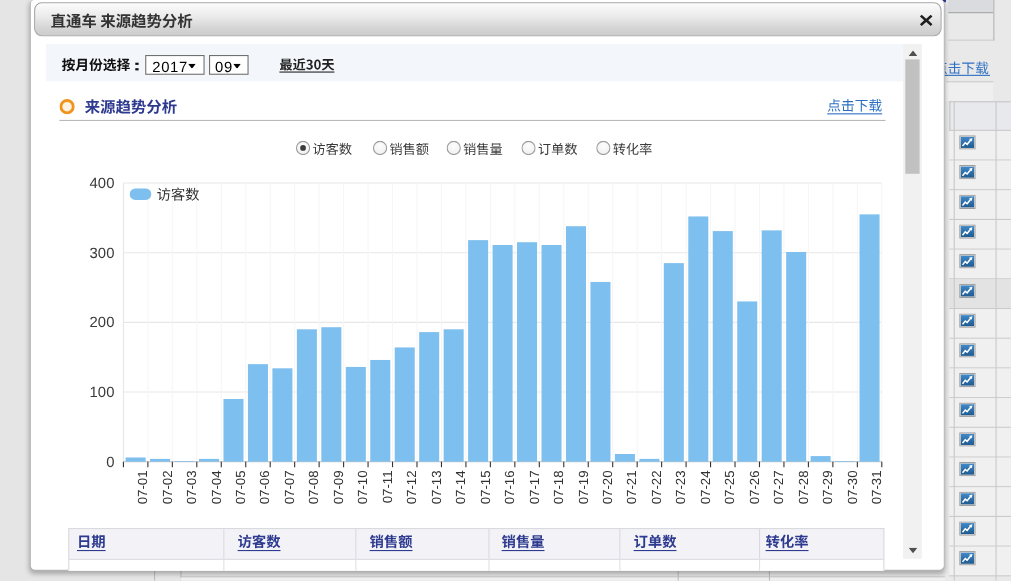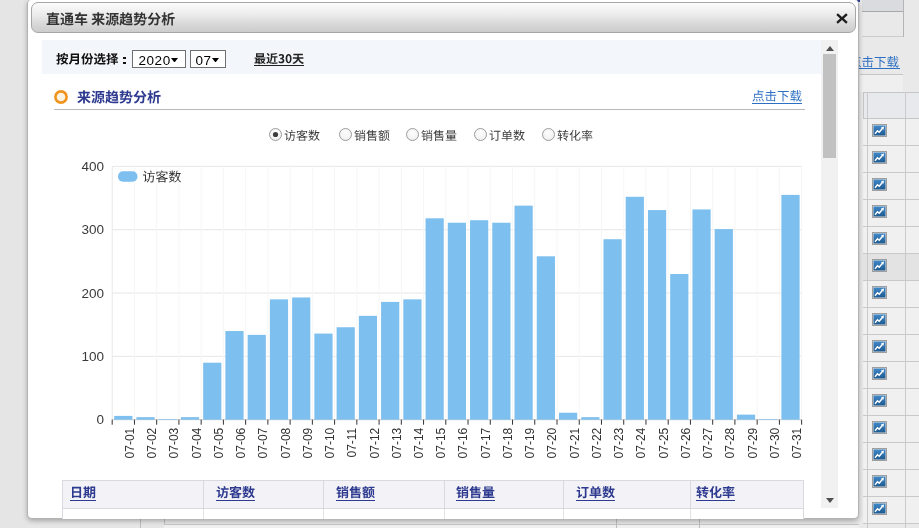--- a/index.html
+++ b/index.html
@@ -103,26 +103,26 @@
     <div class="ab" style="left:589px;top:0;width:1px;height:9px;background:#bdbdbd"></div>
     <div class="ab" style="left:672px;top:0;width:1px;height:9px;background:#bdbdbd"></div>
   </div>
 <div class="ab" style="left:27px;top:0;width:832px;height:519px;background:#fff;border:1px solid #b3b3b3;border-top:0;border-radius:4px 4px 5px 5px;box-shadow:0 2px 5px rgba(0,0,0,0.28)"><div class="ab" style="left:3px;top:2px;width:825px;height:31px;border:1px solid #a6a6a6;border-radius:7px;background:linear-gradient(#fcfcfc,#e9e9e9 45%,#d8d8d8 72%,#cccccc)"></div><svg style="position:absolute;left:18.0px;top:7.8px;" width="133" height="21" viewBox="0 -16.24 133 21">
       <path d="M2.4 -8.7V-0.7H0.6V0.8H13.4V-0.7H11.6V-8.7H7.4L7.5 -9.4H13.1V-10.9H7.8L7.9 -11.8L6.1 -11.9L6 -10.9H0.9V-9.4H5.8L5.7 -8.7ZM4 -5.3H9.9V-4.6H4ZM4 -6.6V-7.3H9.9V-6.6ZM4 -3.4H9.9V-2.7H4ZM4 -0.7V-1.4H9.9V-0.7Z M14.6 -10.4C15.5 -9.7 16.6 -8.6 17.1 -8L18.3 -9.1C17.8 -9.8 16.6 -10.7 15.8 -11.4ZM17.8 -6.5H14.5V-5H16.2V-1.6C15.6 -1.4 15 -0.8 14.3 -0.2L15.4 1.2C16 0.3 16.6 -0.5 17.1 -0.5C17.4 -0.5 17.9 -0.1 18.4 0.3C19.4 0.8 20.5 1 22.3 1C23.8 1 26.1 0.9 27.2 0.8C27.2 0.4 27.5 -0.4 27.6 -0.8C26.2 -0.6 23.8 -0.5 22.3 -0.5C20.8 -0.5 19.5 -0.5 18.6 -1.1C18.3 -1.3 18 -1.5 17.8 -1.6ZM19.2 -11.5V-10.2H24.2C23.8 -9.9 23.4 -9.6 23 -9.4C22.4 -9.7 21.7 -9.9 21.2 -10.1L20.1 -9.2C20.7 -9 21.4 -8.7 22.1 -8.4H19.1V-1.1H20.6V-3.2H22.2V-1.2H23.7V-3.2H25.4V-2.6C25.4 -2.5 25.3 -2.4 25.2 -2.4C25 -2.4 24.5 -2.4 24.1 -2.4C24.3 -2 24.5 -1.5 24.5 -1.1C25.4 -1.1 26 -1.1 26.4 -1.3C26.9 -1.5 27 -1.9 27 -2.6V-8.4H25.1L25.1 -8.4L24.4 -8.8C25.3 -9.4 26.2 -10.1 27 -10.7L26 -11.5L25.6 -11.5ZM25.4 -7.2V-6.4H23.7V-7.2ZM20.6 -5.2H22.2V-4.5H20.6ZM20.6 -6.4V-7.2H22.2V-6.4ZM25.4 -5.2V-4.5H23.7V-5.2Z M30.3 -4.1C30.4 -4.3 31.2 -4.3 31.9 -4.3H34.9V-2.8H28.7V-1.2H34.9V1.3H36.7V-1.2H41.3V-2.8H36.7V-4.3H40.2V-5.9H36.7V-7.8H34.9V-5.9H32.1C32.5 -6.7 33.1 -7.4 33.5 -8.3H41.1V-9.9H34.4C34.6 -10.4 34.9 -11 35.1 -11.5L33.1 -12C32.9 -11.3 32.6 -10.6 32.3 -9.9H29V-8.3H31.5C31.2 -7.6 30.9 -7.2 30.7 -6.9C30.3 -6.3 30.1 -6 29.7 -5.9C29.9 -5.4 30.2 -4.5 30.3 -4.1Z M51.3 -5.8H48.9L50.2 -6.3C50 -7 49.5 -8 49 -8.8H51.3ZM53.1 -5.8V-8.8H55.4C55.2 -8 54.7 -6.9 54.2 -6.2L55.5 -5.8ZM47.5 -8.2C47.9 -7.5 48.4 -6.5 48.6 -5.8H45.9V-4.2H50.3C49.1 -2.7 47.3 -1.4 45.5 -0.6C45.9 -0.3 46.4 0.3 46.7 0.8C48.4 -0.1 50 -1.5 51.3 -3.1V1.2H53.1V-3.1C54.3 -1.5 56 -0.1 57.7 0.8C57.9 0.4 58.5 -0.3 58.8 -0.6C57.1 -1.4 55.3 -2.7 54.1 -4.2H58.5V-5.8H55.8C56.2 -6.4 56.7 -7.4 57.2 -8.3L55.6 -8.8H57.9V-10.4H53.1V-11.9H51.3V-10.4H46.5V-8.8H48.9Z M67.4 -5.4H70.6V-4.6H67.4ZM67.4 -7.3H70.6V-6.5H67.4ZM66.2 -2.8C65.8 -1.9 65.3 -1 64.7 -0.3C65.1 -0.1 65.7 0.3 66 0.5C66.6 -0.2 67.2 -1.4 67.6 -2.4ZM70.1 -2.4C70.6 -1.5 71.1 -0.4 71.4 0.4L73 -0.3C72.7 -1 72.1 -2.1 71.6 -3ZM60.2 -10.6C61 -10.1 62 -9.5 62.5 -9.1L63.5 -10.4C63 -10.8 61.9 -11.4 61.2 -11.8ZM59.6 -6.8C60.3 -6.4 61.3 -5.8 61.9 -5.4L62.9 -6.7C62.3 -7.1 61.2 -7.6 60.5 -8ZM59.7 0.2 61.3 1.1C61.9 -0.3 62.6 -1.9 63.1 -3.4L61.7 -4.4C61.1 -2.7 60.3 -0.9 59.7 0.2ZM65.9 -8.5V-3.4H68.2V-0.4C68.2 -0.2 68.1 -0.2 67.9 -0.2C67.8 -0.2 67.2 -0.2 66.7 -0.2C66.9 0.2 67.1 0.8 67.1 1.2C68 1.3 68.7 1.2 69.1 1C69.6 0.8 69.7 0.4 69.7 -0.3V-3.4H72.2V-8.5H69.5L70.1 -9.4L68.5 -9.7H72.6V-11.2H63.8V-7.3C63.8 -5 63.7 -1.8 62.1 0.4C62.5 0.5 63.2 1 63.5 1.3C65.2 -1.1 65.4 -4.8 65.4 -7.3V-9.7H68.2C68.1 -9.3 67.9 -8.9 67.8 -8.5Z M81.9 -9.3H84L83.2 -7.8H81C81.4 -8.3 81.7 -8.8 81.9 -9.3ZM80.6 -5.4V-4H84.4V-3H80V-1.5H86V-7.8H84.9C85.3 -8.7 85.7 -9.6 86 -10.4L84.9 -10.7L84.7 -10.6H82.6L82.9 -11.4L81.3 -11.7C80.9 -10.5 80.2 -9.1 79.2 -8.1C79.5 -7.9 80.1 -7.4 80.3 -7.1V-6.3H84.4V-5.4ZM74.4 -5.3C74.3 -3 74.2 -0.9 73.4 0.4C73.8 0.6 74.4 1.1 74.6 1.3C75.1 0.6 75.4 -0.2 75.5 -1.2C76.8 0.6 78.7 0.9 81.3 0.9H86.3C86.4 0.4 86.6 -0.3 86.9 -0.7C85.7 -0.6 82.3 -0.6 81.3 -0.6C80.1 -0.6 79 -0.7 78.1 -1V-3.1H79.8V-4.6H78.1V-6H79.9V-7.5H77.8V-8.7H79.5V-10.2H77.8V-11.9H76.3V-10.2H74.3V-8.7H76.3V-7.5H73.8V-6H76.5V-2.1C76.2 -2.5 76 -2.8 75.8 -3.3C75.8 -3.9 75.9 -4.5 75.9 -5.2Z M92.8 -4.9 92.6 -4.1H88.3V-2.6H92.1C91.5 -1.5 90.3 -0.7 87.7 -0.2C88 0.2 88.4 0.9 88.6 1.3C92 0.5 93.3 -0.8 94 -2.6H97.6C97.5 -1.3 97.3 -0.6 97 -0.4C96.9 -0.3 96.7 -0.3 96.4 -0.3C96 -0.3 95.1 -0.3 94.3 -0.4C94.6 0.1 94.8 0.7 94.8 1.2C95.7 1.2 96.5 1.2 97 1.2C97.6 1.1 98 1 98.4 0.6C98.9 0.2 99.2 -0.9 99.4 -3.4C99.4 -3.6 99.4 -4.1 99.4 -4.1H94.4L94.5 -4.9H93.9C94.5 -5.2 95 -5.7 95.4 -6.2C95.9 -5.9 96.4 -5.5 96.7 -5.2L97.6 -6.5C97.2 -6.8 96.6 -7.2 96 -7.6C96.2 -8.1 96.3 -8.6 96.4 -9.3H97.6C97.6 -6.6 97.7 -4.8 99.2 -4.8C100.2 -4.8 100.7 -5.2 100.8 -6.8C100.4 -6.9 99.9 -7.1 99.6 -7.4C99.6 -6.6 99.5 -6.2 99.3 -6.2C99 -6.2 99 -7.9 99.1 -10.7L97.6 -10.6H96.5L96.5 -11.9H95L94.9 -10.6H93.3V-9.3H94.8C94.8 -8.9 94.7 -8.7 94.7 -8.4L93.8 -8.8L93 -7.7L93 -8.7L91.3 -8.5V-9.2H92.9V-10.7H91.3V-11.9H89.8V-10.7H88V-9.2H89.8V-8.3L87.7 -8L88 -6.5L89.8 -6.8V-6.2C89.8 -6 89.8 -6 89.6 -6C89.4 -6 88.8 -6 88.2 -6C88.4 -5.6 88.6 -5 88.7 -4.6C89.6 -4.6 90.3 -4.6 90.7 -4.8C91.2 -5.1 91.3 -5.4 91.3 -6.2V-7L93 -7.3L93 -7.7L94.1 -7.1C93.7 -6.6 93.2 -6.2 92.6 -5.9C92.8 -5.6 93.2 -5.2 93.4 -4.9Z M110.8 -11.7 109.2 -11.1C110 -9.6 111 -8.1 112.1 -6.7H104.6C105.7 -8 106.6 -9.6 107.3 -11.2L105.5 -11.7C104.7 -9.6 103.3 -7.6 101.6 -6.5C102 -6.2 102.7 -5.5 103.1 -5.1C103.3 -5.4 103.6 -5.6 103.9 -5.9V-5.1H106.2C105.9 -3.1 105.1 -1.2 102 -0.2C102.4 0.2 102.8 0.9 103 1.3C106.7 -0 107.6 -2.4 107.9 -5.1H110.9C110.8 -2.2 110.6 -1 110.3 -0.7C110.2 -0.6 110 -0.5 109.8 -0.5C109.4 -0.5 108.7 -0.5 107.9 -0.6C108.2 -0.1 108.4 0.6 108.5 1.1C109.3 1.1 110.1 1.1 110.6 1.1C111.1 1 111.5 0.8 111.9 0.4C112.3 -0.2 112.5 -1.8 112.7 -6V-6.1C112.9 -5.8 113.2 -5.5 113.4 -5.2C113.8 -5.7 114.4 -6.4 114.8 -6.7C113.3 -7.9 111.7 -10 110.8 -11.7Z M121.8 -10.3V-6.2C121.8 -4.2 121.7 -1.5 120.4 0.4C120.8 0.5 121.5 1 121.8 1.2C123.1 -0.6 123.4 -3.4 123.4 -5.6H125.3V1.2H126.9V-5.6H128.7V-7.2H123.4V-9.1C125 -9.5 126.7 -9.9 128 -10.4L126.6 -11.7C125.4 -11.2 123.6 -10.7 121.8 -10.3ZM117.7 -11.9V-9H115.8V-7.4H117.6C117.1 -5.7 116.3 -3.9 115.5 -2.7C115.7 -2.3 116.1 -1.6 116.3 -1.2C116.8 -1.9 117.3 -3 117.7 -4.2V1.2H119.3V-4.8C119.7 -4.1 120 -3.5 120.2 -3.1L121.2 -4.4C120.9 -4.8 119.9 -6.3 119.3 -6.9V-7.4H121.3V-9H119.3V-11.9Z" fill="#333"></path>
     </svg><svg class="ab" style="left:808px;top:13px" width="12" height="11" viewBox="0 0 12 11">
       <path d="M0.3 1.9 L1.9 0.3 L6 4.1 L10.1 0.3 L11.7 1.9 L7.9 5.5 L11.7 9.1 L10.1 10.7 L6 6.9 L1.9 10.7 L0.3 9.1 L4.1 5.5 Z" fill="#1f1f1f"></path>
     </svg><div class="ab" style="left:14px;top:40px;width:779px;height:34px;background:#f3f6fa"></div><svg style="position:absolute;left:28.0px;top:49.3px;" width="66" height="18" viewBox="0 -14.50 66 18">
       <path d="M9.4 -4.4C9.2 -3.5 8.9 -2.8 8.5 -2.2L7 -3C7.2 -3.4 7.4 -3.9 7.6 -4.4ZM1.9 -10.6V-8.3H0.5V-6.9H1.9V-4.2C1.3 -4 0.7 -3.9 0.3 -3.8L0.6 -2.4L1.9 -2.7V-0.5C1.9 -0.3 1.9 -0.2 1.7 -0.2C1.5 -0.2 1 -0.2 0.5 -0.2C0.7 0.2 0.9 0.7 1 1.1C1.8 1.1 2.4 1.1 2.8 0.9C3.2 0.6 3.4 0.3 3.4 -0.5V-3.2L4.8 -3.6L4.6 -4.4H6C5.7 -3.7 5.4 -3 5.1 -2.5C5.8 -2.1 6.6 -1.7 7.4 -1.2C6.6 -0.7 5.6 -0.4 4.4 -0.1C4.6 0.2 5 0.8 5.1 1.2C6.6 0.8 7.8 0.3 8.7 -0.4C9.7 0.2 10.5 0.7 11 1.2L12.1 -0C11.5 -0.5 10.7 -1 9.8 -1.5C10.3 -2.3 10.7 -3.2 11 -4.4H12.1V-5.8H8.1C8.3 -6.3 8.5 -6.8 8.6 -7.3L7.1 -7.5C6.9 -7 6.8 -6.4 6.5 -5.8H4.4V-4.9L3.4 -4.6V-6.9H4.6V-8.3H3.4V-10.6ZM4.8 -9.2V-6.5H6.2V-7.9H10.5V-6.5H11.9V-9.2H9.2C9.1 -9.7 8.9 -10.2 8.8 -10.7L7.2 -10.5C7.4 -10.1 7.5 -9.6 7.6 -9.2Z M14.8 -10V-5.9C14.8 -4 14.7 -1.6 12.8 0C13.1 0.2 13.7 0.8 13.9 1.1C15.1 0.2 15.7 -1.2 16.1 -2.6H21.4V-0.8C21.4 -0.6 21.3 -0.5 21 -0.5C20.7 -0.5 19.7 -0.4 18.8 -0.5C19.1 -0.1 19.4 0.7 19.4 1.1C20.7 1.1 21.6 1.1 22.2 0.8C22.8 0.6 23 0.1 23 -0.8V-10ZM16.4 -8.6H21.4V-7H16.4ZM16.4 -5.6H21.4V-4.1H16.3C16.4 -4.6 16.4 -5.1 16.4 -5.6Z M28 -10.6C27.4 -8.8 26.3 -7 25.2 -5.9C25.5 -5.5 25.9 -4.7 26 -4.3C26.3 -4.6 26.5 -4.9 26.7 -5.2V1.1H28.2V-7.6C28.7 -8.4 29.1 -9.3 29.4 -10.1ZM34.7 -10.4 33.4 -10.1C33.8 -8.3 34.3 -7 35.1 -5.9H30.6C31.4 -7 32 -8.4 32.5 -10L31 -10.3C30.6 -8.5 29.7 -6.9 28.4 -5.9C28.7 -5.6 29.2 -4.9 29.3 -4.5C29.6 -4.7 29.8 -5 30.1 -5.2V-4.5H31.2C31 -2.3 30.3 -0.8 28.6 0.1C28.9 0.3 29.4 0.9 29.6 1.2C31.5 0.1 32.4 -1.7 32.7 -4.5H34.3C34.2 -1.8 34.1 -0.8 33.9 -0.5C33.7 -0.3 33.6 -0.3 33.4 -0.3C33.2 -0.3 32.8 -0.3 32.2 -0.4C32.5 0 32.6 0.6 32.7 1C33.3 1.1 33.8 1.1 34.2 1C34.6 0.9 34.9 0.8 35.1 0.4C35.5 -0 35.7 -1.5 35.8 -5.1C36 -4.9 36.1 -4.8 36.3 -4.6C36.5 -5.1 37 -5.6 37.3 -5.9C35.9 -6.9 35.2 -8.2 34.7 -10.4Z M38 -9.4C38.7 -8.8 39.6 -7.9 39.9 -7.3L41.2 -8.3C40.8 -8.9 39.9 -9.7 39.2 -10.3ZM42.8 -10.2C42.5 -9.2 42 -8.1 41.3 -7.4C41.6 -7.2 42.2 -6.8 42.5 -6.6C42.8 -6.9 43.1 -7.3 43.3 -7.8H44.9V-6.3H41.5V-5H43.5C43.3 -3.8 42.9 -2.8 41.2 -2.2C41.5 -1.9 41.9 -1.4 42.1 -1C44.2 -1.9 44.8 -3.3 45 -5H45.8V-2.8C45.8 -1.5 46.1 -1.1 47.3 -1.1C47.5 -1.1 48 -1.1 48.2 -1.1C49.1 -1.1 49.5 -1.5 49.7 -3.2C49.3 -3.3 48.6 -3.5 48.4 -3.8C48.3 -2.6 48.3 -2.5 48.1 -2.5C48 -2.5 47.6 -2.5 47.5 -2.5C47.3 -2.5 47.3 -2.5 47.3 -2.9V-5H49.5V-6.3H46.4V-7.8H49V-9.1H46.4V-10.6H44.9V-9.1H43.9C44 -9.3 44.1 -9.6 44.2 -9.9ZM40.9 -5.8H38.1V-4.4H39.5V-1.2C39 -0.9 38.4 -0.5 37.9 -0.1L38.9 1.2C39.6 0.5 40.3 -0.3 40.7 -0.3C41 -0.3 41.4 0.1 41.9 0.4C42.7 0.9 43.7 1 45.2 1C46.4 1 48.3 1 49.2 0.9C49.3 0.5 49.5 -0.2 49.6 -0.6C48.4 -0.5 46.5 -0.4 45.2 -0.4C44 -0.4 42.9 -0.4 42.1 -0.9C41.5 -1.2 41.2 -1.5 40.9 -1.6Z M51.9 -10.6V-8.3H50.5V-6.9H51.9V-4.7L50.3 -4.3L50.6 -2.9L51.9 -3.2V-0.5C51.9 -0.3 51.9 -0.3 51.7 -0.3C51.5 -0.3 51.1 -0.3 50.7 -0.3C50.9 0.1 51 0.7 51.1 1.1C51.9 1.1 52.5 1.1 52.9 0.8C53.2 0.6 53.4 0.2 53.4 -0.5V-3.6L54.7 -4L54.5 -5.4L53.4 -5.1V-6.9H54.7V-8.3H53.4V-10.6ZM59.5 -8.8C59.1 -8.4 58.7 -8 58.3 -7.7C57.9 -8 57.5 -8.4 57.2 -8.8ZM55 -10.1V-8.8H55.8C56.1 -8.1 56.6 -7.5 57.2 -7C56.3 -6.4 55.3 -6 54.3 -5.8C54.6 -5.5 54.9 -5 55.1 -4.6C56.2 -5 57.3 -5.4 58.2 -6.1C59.2 -5.4 60.2 -4.9 61.4 -4.6C61.6 -5 62 -5.5 62.3 -5.8C61.2 -6.1 60.3 -6.4 59.4 -6.9C60.3 -7.7 61 -8.6 61.5 -9.7L60.6 -10.2L60.4 -10.1ZM57.5 -5.2V-4.2H55.2V-2.9H57.5V-2H54.5V-0.7H57.5V1.1H59V-0.7H62V-2H59V-2.9H61.2V-4.2H59V-5.2Z" fill="#111"></path>
     </svg><div class="ab" style="left:95.2px;top:56.6px;width:2.6px;height:2.6px;background:#111"></div><div class="ab" style="left:95.2px;top:61.6px;width:2.6px;height:2.6px;background:#111"></div><div class="ab" style="left:104.4px;top:50px;width:54px;height:18px;background:#fff;border:1px solid #707070;border-radius:0">
-      <span style="position:absolute;left:5px;top:2px;font-size:13.5px;letter-spacing:0.6px;color:#000">2020</span>
+      <span style="position:absolute;left:5px;top:2px;font-size:13.5px;letter-spacing:0.6px;color:#000">2017</span>
       <svg style="position:absolute;right:7px;top:6.5px" width="7" height="4.5" viewBox="0 0 7 4.5">
         <path d="M0 0 H7 L3.5 4.5 Z" fill="#000"></path>
       </svg>
     </div><div class="ab" style="left:161.5px;top:50px;width:36px;height:18px;background:#fff;border:1px solid #707070;border-radius:0">
-      <span style="position:absolute;left:5px;top:2px;font-size:13.5px;letter-spacing:0.6px;color:#000">07</span>
+      <span style="position:absolute;left:5px;top:2px;font-size:13.5px;letter-spacing:0.6px;color:#000">09</span>
       <svg style="position:absolute;right:6px;top:6.5px" width="7" height="4.5" viewBox="0 0 7 4.5">
         <path d="M0 0 H7 L3.5 4.5 Z" fill="#000"></path>
       </svg>
     </div><svg class="ab" style="left:225.8px;top:48.4px" width="53" height="20" viewBox="0 -15.1 53 20">
       <path d="M3.4 -7.5H8.6V-7H3.4ZM3.4 -8.9H8.6V-8.4H3.4ZM2 -9.8V-6.1H10V-9.8ZM4.5 -4.5V-4H2.9V-4.5ZM0.5 -0.8 0.6 0.5 4.5 0.1V1.1H5.8V-0.1L6.4 -0.1L6.4 -1.3L5.8 -1.2V-4.5H11.5V-5.7H0.5V-4.5H1.6V-0.8ZM6.2 -4.1V-3H7.1L6.5 -2.8C6.9 -2.1 7.3 -1.4 7.8 -0.8C7.3 -0.5 6.7 -0.2 6.1 0C6.3 0.3 6.7 0.7 6.8 1C7.5 0.8 8.1 0.4 8.7 -0C9.3 0.4 10 0.8 10.8 1C11 0.7 11.4 0.2 11.7 -0.1C11 -0.3 10.3 -0.6 9.7 -0.9C10.4 -1.7 11 -2.6 11.3 -3.8L10.5 -4.1L10.2 -4.1ZM7.8 -3H9.6C9.4 -2.5 9.1 -2 8.7 -1.6C8.3 -2 8 -2.5 7.8 -3ZM4.5 -3V-2.6H2.9V-3ZM4.5 -1.6V-1.1L2.9 -0.9V-1.6Z M12.7 -9.3C13.4 -8.6 14.1 -7.7 14.5 -7.1L15.7 -7.9C15.3 -8.5 14.5 -9.4 13.8 -10ZM22.2 -10.2C21 -9.8 18.8 -9.6 16.8 -9.5V-6.9C16.8 -5.4 16.7 -3.3 15.7 -1.8C16.1 -1.7 16.7 -1.2 17 -1C17.8 -2.2 18.1 -4 18.2 -5.5H20.1V-1.1H21.5V-5.5H23.5V-6.8H18.3V-8.3C20.1 -8.4 22 -8.6 23.4 -9.1ZM15.3 -5.9H12.6V-4.5H13.9V-1.6C13.4 -1.4 12.8 -0.9 12.3 -0.3L13.2 1C13.7 0.3 14.2 -0.5 14.6 -0.5C14.8 -0.5 15.2 -0.1 15.8 0.2C16.7 0.7 17.7 0.8 19.2 0.8C20.4 0.8 22.4 0.8 23.3 0.7C23.3 0.3 23.5 -0.4 23.7 -0.8C22.5 -0.6 20.5 -0.5 19.3 -0.5C17.9 -0.5 16.8 -0.6 16 -1C15.7 -1.2 15.5 -1.3 15.3 -1.5Z M27.3 0.2C29 0.2 30.4 -0.8 30.4 -2.4C30.4 -3.6 29.6 -4.3 28.6 -4.6V-4.7C29.6 -5 30.1 -5.7 30.1 -6.7C30.1 -8.2 29 -9 27.2 -9C26.2 -9 25.3 -8.6 24.6 -8L25.5 -6.9C26 -7.4 26.5 -7.7 27.2 -7.7C27.9 -7.7 28.3 -7.2 28.3 -6.6C28.3 -5.7 27.8 -5.2 26.2 -5.2V-3.9C28.1 -3.9 28.6 -3.4 28.6 -2.5C28.6 -1.7 28 -1.3 27.1 -1.3C26.3 -1.3 25.7 -1.7 25.1 -2.2L24.3 -1.1C24.9 -0.4 25.9 0.2 27.3 0.2Z M34.6 0.2C36.4 0.2 37.6 -1.4 37.6 -4.5C37.6 -7.5 36.4 -9 34.6 -9C32.8 -9 31.6 -7.5 31.6 -4.5C31.6 -1.4 32.8 0.2 34.6 0.2ZM34.6 -1.2C33.9 -1.2 33.3 -2 33.3 -4.5C33.3 -7 33.9 -7.7 34.6 -7.7C35.4 -7.7 36 -7 36 -4.5C36 -2 35.4 -1.2 34.6 -1.2Z M38.9 -5.8V-4.3H43C42.5 -2.8 41.3 -1.2 38.5 -0.2C38.8 0.1 39.3 0.7 39.5 1C42.2 0 43.5 -1.5 44.2 -3.1C45.2 -1.1 46.7 0.3 48.9 1C49.1 0.6 49.6 -0 49.9 -0.4C47.6 -1 46 -2.4 45.2 -4.3H49.4V-5.8H44.8C44.8 -6.1 44.8 -6.4 44.8 -6.7V-7.9H48.9V-9.4H39.4V-7.9H43.3V-6.7C43.3 -6.4 43.3 -6.1 43.3 -5.8Z" fill="#222"></path>
     </svg><div class="ab" style="left:225.8px;top:65px;width:50px;height:1px;background:#222"></div><svg class="ab" style="left:26.200000000000003px;top:90px" width="14" height="14" viewBox="0 0 14 14">
       <circle cx="7" cy="7" r="5.6" fill="#fdf3e2" stroke="#f0941d" stroke-width="2.6"></circle>
     </svg><svg style="position:absolute;left:48.8px;top:85.8px;" width="88" height="21" viewBox="0 -16.24 88 21">
       <path d="M6.1 -5.8H3.7L5 -6.3C4.8 -7 4.3 -8 3.8 -8.8H6.1ZM7.9 -5.8V-8.8H10.3C10 -8 9.5 -6.9 9.1 -6.2L10.3 -5.8ZM2.3 -8.2C2.8 -7.5 3.2 -6.5 3.4 -5.8H0.7V-4.2H5.1C3.9 -2.7 2.1 -1.4 0.3 -0.6C0.7 -0.3 1.2 0.3 1.5 0.8C3.2 -0.1 4.8 -1.5 6.1 -3.1V1.2H7.9V-3.1C9.2 -1.5 10.8 -0.1 12.5 0.8C12.7 0.4 13.3 -0.3 13.7 -0.6C11.9 -1.4 10.1 -2.7 8.9 -4.2H13.3V-5.8H10.6C11 -6.4 11.6 -7.4 12 -8.3L10.4 -8.8H12.8V-10.4H7.9V-11.9H6.1V-10.4H1.4V-8.8H3.8Z M22.2 -5.4H25.5V-4.6H22.2ZM22.2 -7.3H25.5V-6.5H22.2ZM21 -2.8C20.6 -1.9 20.1 -1 19.5 -0.3C19.9 -0.1 20.5 0.3 20.8 0.5C21.4 -0.2 22 -1.4 22.5 -2.4ZM25 -2.4C25.4 -1.5 26 -0.4 26.2 0.4L27.8 -0.3C27.5 -1 26.9 -2.1 26.4 -3ZM15.1 -10.6C15.8 -10.1 16.8 -9.5 17.3 -9.1L18.4 -10.4C17.8 -10.8 16.7 -11.4 16 -11.8ZM14.4 -6.8C15.1 -6.4 16.2 -5.8 16.7 -5.4L17.7 -6.7C17.1 -7.1 16.1 -7.6 15.3 -8ZM14.6 0.2 16.1 1.1C16.7 -0.3 17.4 -1.9 17.9 -3.4L16.5 -4.4C15.9 -2.7 15.1 -0.9 14.6 0.2ZM20.7 -8.5V-3.4H23V-0.4C23 -0.2 22.9 -0.2 22.8 -0.2C22.6 -0.2 22 -0.2 21.5 -0.2C21.7 0.2 21.9 0.8 22 1.2C22.8 1.3 23.5 1.2 24 1C24.5 0.8 24.6 0.4 24.6 -0.3V-3.4H27V-8.5H24.3L24.9 -9.4L23.3 -9.7H27.4V-11.2H18.6V-7.3C18.6 -5 18.5 -1.8 16.9 0.4C17.3 0.5 18 1 18.3 1.3C20 -1.1 20.3 -4.8 20.3 -7.3V-9.7H23C22.9 -9.3 22.8 -8.9 22.6 -8.5Z M36.8 -9.3H38.8L38 -7.8H35.8C36.2 -8.3 36.5 -8.8 36.8 -9.3ZM35.4 -5.4V-4H39.2V-3H34.9V-1.5H40.9V-7.8H39.7C40.1 -8.7 40.5 -9.6 40.9 -10.4L39.8 -10.7L39.5 -10.6H37.4L37.7 -11.4L36.1 -11.7C35.7 -10.5 35.1 -9.1 34 -8.1C34.3 -7.9 34.9 -7.4 35.2 -7.1V-6.3H39.2V-5.4ZM29.2 -5.3C29.2 -3 29.1 -0.9 28.3 0.4C28.6 0.6 29.2 1.1 29.5 1.3C29.9 0.6 30.2 -0.2 30.4 -1.2C31.6 0.6 33.5 0.9 36.1 0.9H41.1C41.2 0.4 41.4 -0.3 41.7 -0.7C40.5 -0.6 37.1 -0.6 36.2 -0.6C34.9 -0.6 33.8 -0.7 32.9 -1V-3.1H34.6V-4.6H32.9V-6H34.7V-7.5H32.7V-8.7H34.3V-10.2H32.7V-11.9H31.1V-10.2H29.1V-8.7H31.1V-7.5H28.6V-6H31.3V-2.1C31.1 -2.5 30.8 -2.8 30.6 -3.3C30.7 -3.9 30.7 -4.5 30.7 -5.2Z M47.6 -4.9 47.4 -4.1H43.1V-2.6H46.9C46.3 -1.5 45.1 -0.7 42.5 -0.2C42.8 0.2 43.2 0.9 43.4 1.3C46.8 0.5 48.2 -0.8 48.8 -2.6H52.4C52.3 -1.3 52.1 -0.6 51.8 -0.4C51.7 -0.3 51.5 -0.3 51.2 -0.3C50.8 -0.3 49.9 -0.3 49.1 -0.4C49.4 0.1 49.6 0.7 49.6 1.2C50.5 1.2 51.4 1.2 51.9 1.2C52.5 1.1 52.9 1 53.3 0.6C53.7 0.2 54 -0.9 54.2 -3.4C54.2 -3.6 54.3 -4.1 54.3 -4.1H49.2L49.3 -4.9H48.7C49.4 -5.2 49.8 -5.7 50.2 -6.2C50.7 -5.9 51.2 -5.5 51.5 -5.2L52.4 -6.5C52 -6.8 51.5 -7.2 50.9 -7.6C51 -8.1 51.1 -8.6 51.2 -9.3H52.4C52.4 -6.6 52.5 -4.8 54.1 -4.8C55.1 -4.8 55.5 -5.2 55.6 -6.8C55.3 -6.9 54.7 -7.1 54.4 -7.4C54.4 -6.6 54.3 -6.2 54.1 -6.2C53.8 -6.2 53.8 -7.9 53.9 -10.7L52.4 -10.6H51.3L51.4 -11.9H49.8L49.8 -10.6H48.1V-9.3H49.7C49.6 -8.9 49.6 -8.7 49.5 -8.4L48.7 -8.8L47.8 -7.7L47.8 -8.7L46.2 -8.5V-9.2H47.7V-10.7H46.2V-11.9H44.6V-10.7H42.8V-9.2H44.6V-8.3L42.6 -8L42.8 -6.5L44.6 -6.8V-6.2C44.6 -6 44.6 -6 44.4 -6C44.2 -6 43.6 -6 43 -6C43.2 -5.6 43.4 -5 43.5 -4.6C44.4 -4.6 45.1 -4.6 45.6 -4.8C46 -5.1 46.2 -5.4 46.2 -6.2V-7L47.9 -7.3L47.9 -7.7L48.9 -7.1C48.5 -6.6 48.1 -6.2 47.4 -5.9C47.7 -5.6 48 -5.2 48.2 -4.9Z M65.6 -11.7 64.1 -11.1C64.8 -9.6 65.8 -8.1 66.9 -6.7H59.5C60.5 -8 61.5 -9.6 62.1 -11.2L60.3 -11.7C59.5 -9.6 58.1 -7.6 56.4 -6.5C56.9 -6.2 57.6 -5.5 57.9 -5.1C58.2 -5.4 58.5 -5.6 58.7 -5.9V-5.1H61C60.7 -3.1 59.9 -1.2 56.8 -0.2C57.2 0.2 57.7 0.9 57.9 1.3C61.5 -0 62.4 -2.4 62.8 -5.1H65.7C65.6 -2.2 65.4 -1 65.1 -0.7C65 -0.6 64.8 -0.5 64.6 -0.5C64.2 -0.5 63.5 -0.5 62.7 -0.6C63 -0.1 63.3 0.6 63.3 1.1C64.1 1.1 64.9 1.1 65.4 1.1C65.9 1 66.3 0.8 66.7 0.4C67.2 -0.2 67.3 -1.8 67.5 -6V-6.1C67.7 -5.8 68 -5.5 68.3 -5.2C68.6 -5.7 69.2 -6.4 69.6 -6.7C68.2 -7.9 66.5 -10 65.6 -11.7Z M76.7 -10.3V-6.2C76.7 -4.2 76.6 -1.5 75.3 0.4C75.7 0.5 76.4 1 76.7 1.2C77.9 -0.6 78.2 -3.4 78.3 -5.6H80.1V1.2H81.8V-5.6H83.6V-7.2H78.3V-9.1C79.8 -9.5 81.5 -9.9 82.8 -10.4L81.4 -11.7C80.2 -11.2 78.4 -10.7 76.7 -10.3ZM72.6 -11.9V-9H70.7V-7.4H72.4C72 -5.7 71.2 -3.9 70.3 -2.7C70.5 -2.3 70.9 -1.6 71.1 -1.2C71.6 -1.9 72.1 -3 72.6 -4.2V1.2H74.2V-4.8C74.5 -4.1 74.9 -3.5 75.1 -3.1L76 -4.4C75.8 -4.8 74.7 -6.3 74.2 -6.9V-7.4H76.1V-9H74.2V-11.9Z" fill="#2d3a8f"></path>
     </svg><svg class="ab" style="left:724.2px;top:86.0px" width="53" height="19" viewBox="0 -14.5 53 19">

